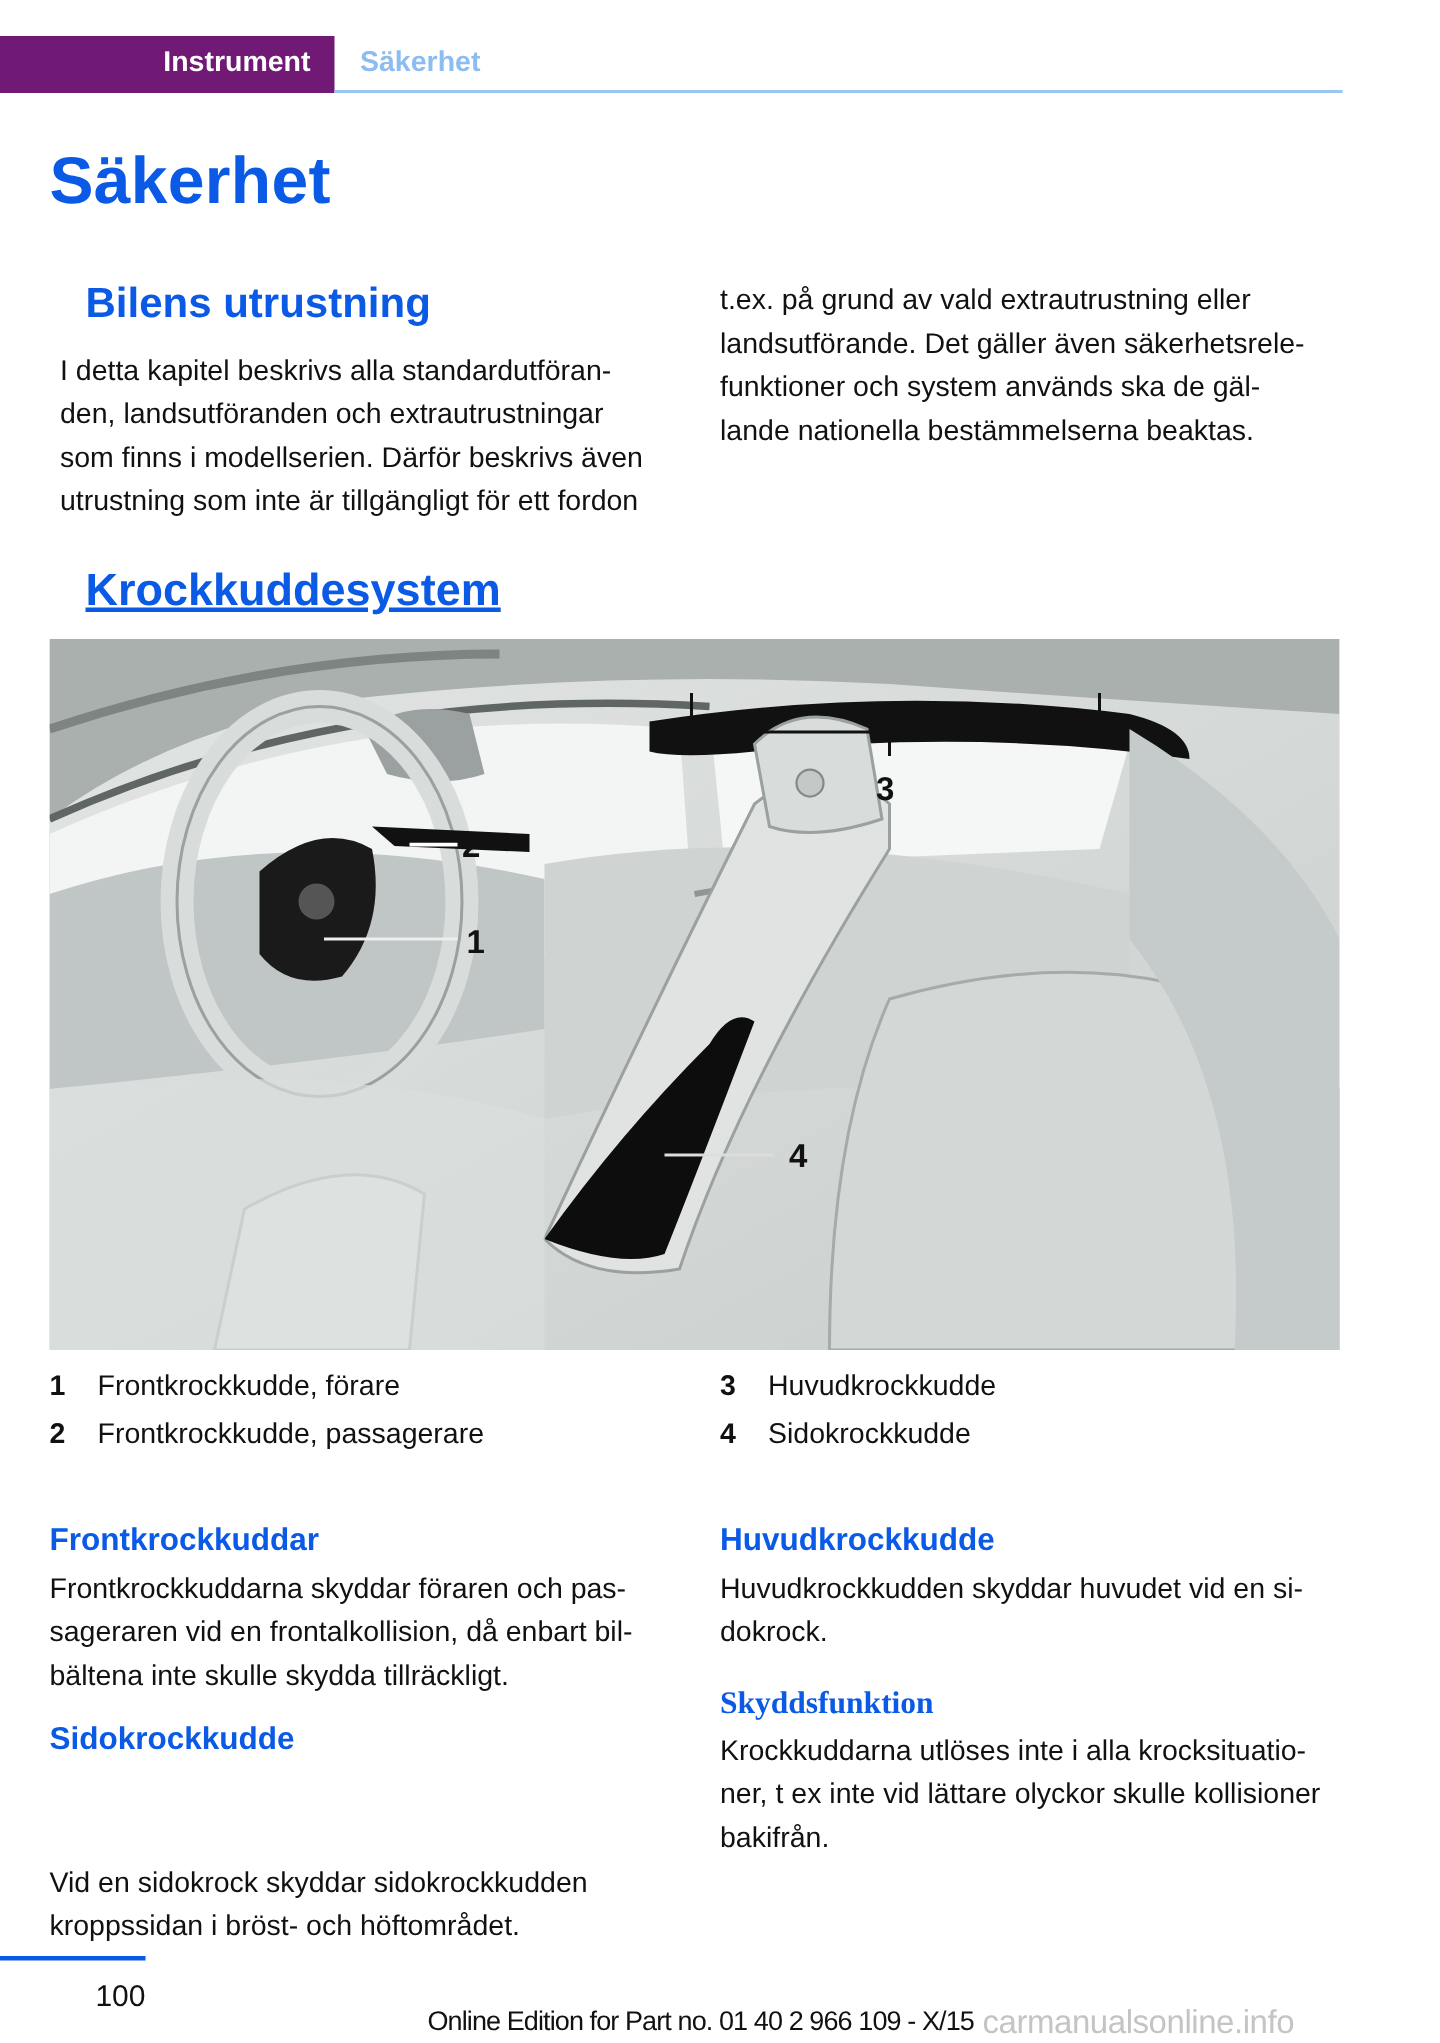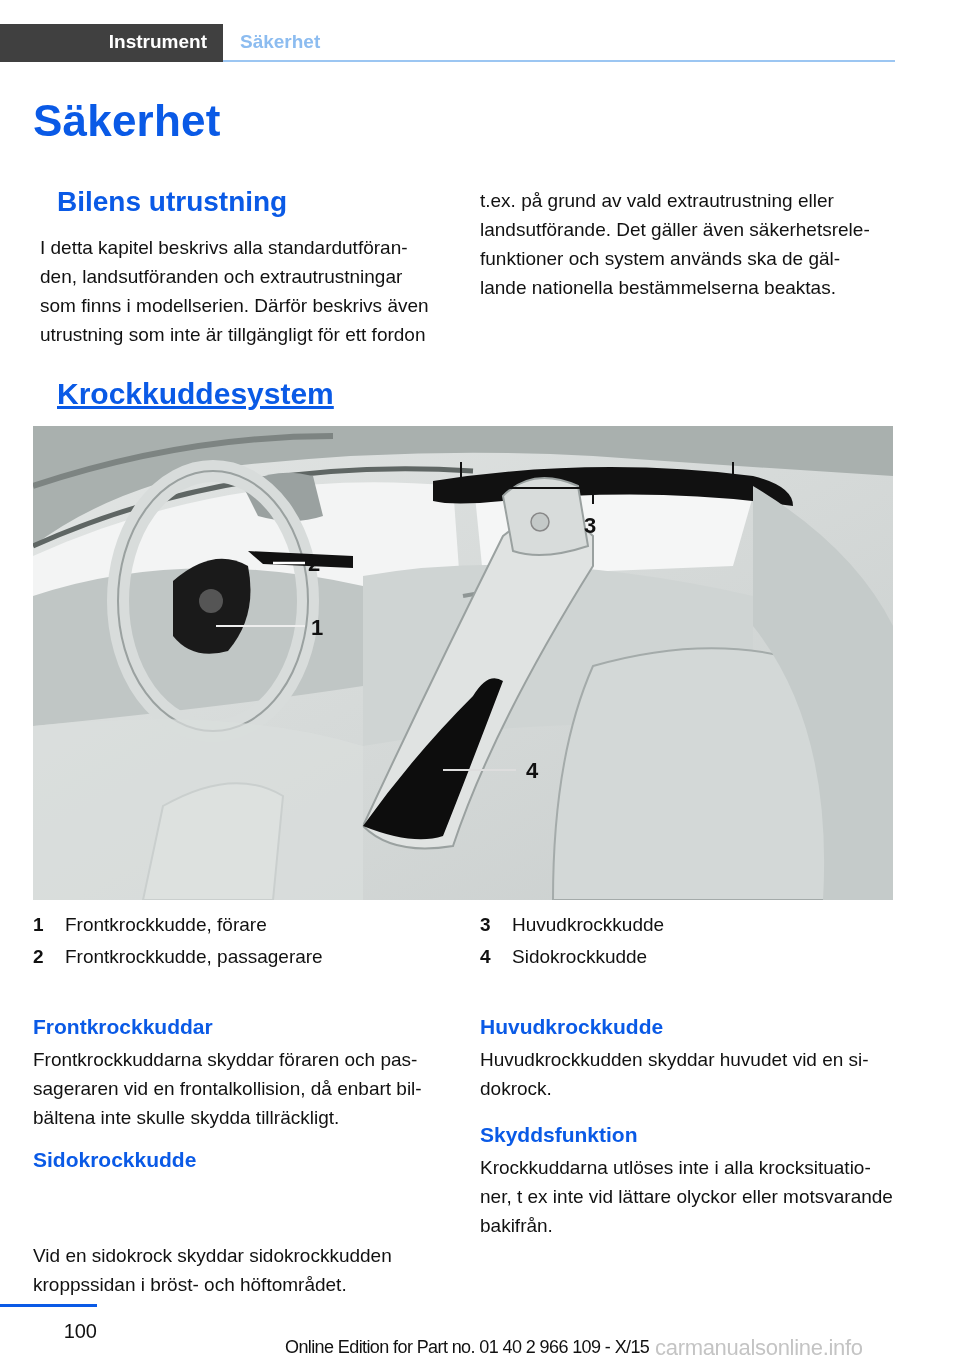--- a/index.html
+++ b/index.html
@@ -1,20 +1,20 @@
 <!DOCTYPE html>
 <html><head>
 <meta charset="utf-8">
 <style>
   * { box-sizing: border-box; margin: 0; padding: 0; }
   html, body { width: 960px; height: 1362px; background: #ffffff; overflow: hidden; }
   body { position: relative; font-family: "Liberation Sans", "DejaVu Sans", sans-serif; color: #111; }
 
   .header { position: absolute; left: 0; top: 24px; width: 895px; height: 38px; }
-  .tab-active { position: absolute; left: 0; top: 0; width: 223px; height: 38px; background: #404040; }
+  .tab-active { position: absolute; left: 0; top: 0; width: 223px; height: 38px; background: #701a75; }
   .tab-active span { position: absolute; right: 16px; top: 7px; font-weight: bold; font-size: 19px; color: #fff; }
   .tab-inactive { position: absolute; left: 240px; top: 7px; font-weight: bold; font-size: 19px; color: #8cbcf0; }
   .header-line { position: absolute; left: 223px; top: 36px; width: 672px; height: 2px; background: #9cc6f2; }
 
   .page-title { position: absolute; left: 33px; top: 96px; font-size: 44px; font-weight: bold; color: #0a5ae6; letter-spacing: 0.2px; }
 
   .h2 { position: absolute; font-weight: bold; color: #0a5ae6; margin-left: 24px; }
   .h2.big { font-size: 30px; }
   .h3 { position: absolute; font-weight: bold; color: #0a5ae6; font-size: 21px; }
   .para { position: absolute; font-size: 19px; line-height: 29px; color: #111; width: 430px; }
@@ -158,23 +158,23 @@
   <div>Vid en sidokrock skyddar sidokrockkudden</div>
   <div>kroppssidan i bröst- och höftområdet.</div>
 </div>
 
 <h3 class="h3" style="left:480px;top:1015px;">Huvudkrockkudde</h3>
 <div class="para" style="left:480px;top:1045px;">
   <div>Huvudkrockkudden skyddar huvudet vid en si-</div>
   <div>dokrock.</div>
 </div>
 
-<h3 class="h3" style="left:480px;top:1123px;">Skyddsfunktion</h3>
+<h3 class="h3" style="left:480px;top:1123px;font-family:Liberation Serif, serif;">Skyddsfunktion</h3>
 <div class="para" style="left:480px;top:1153px;">
   <div>Krockkuddarna utlöses inte i alla krocksituatio-</div>
-  <div>ner, t ex inte vid lättare olyckor eller motsvarande</div>
+  <div>ner, t ex inte vid lättare olyckor skulle kollisioner</div>
   <div>bakifrån.</div>
 </div>
 
 <div class="footer-line"></div>
 <div class="page-number">100</div>
 <div class="footer-text">Online Edition for Part no. 01 40 2 966 109 - X/15</div>
 <div class="watermark">carmanualsonline.info</div>
 
 </body></html>

